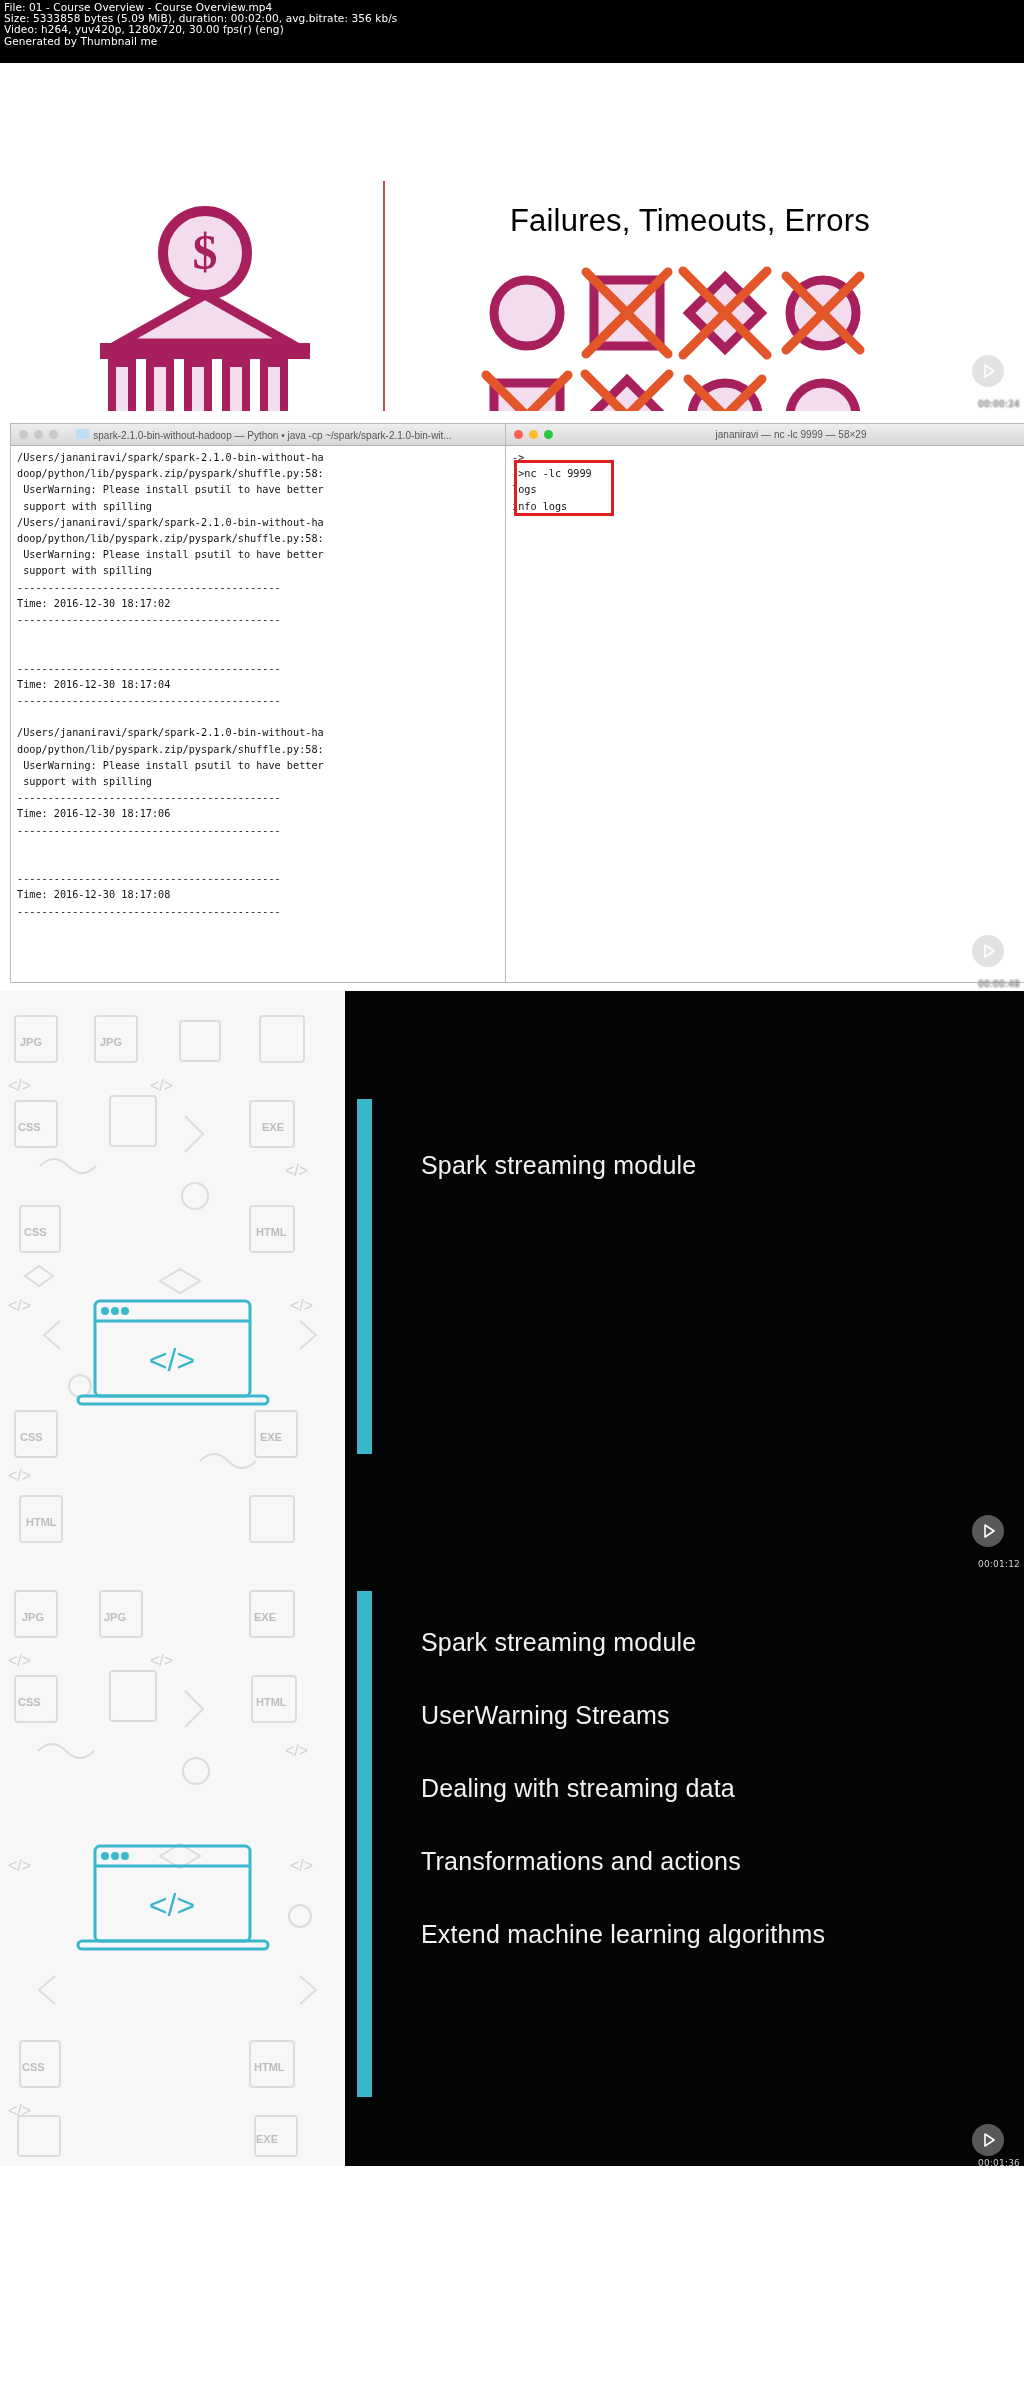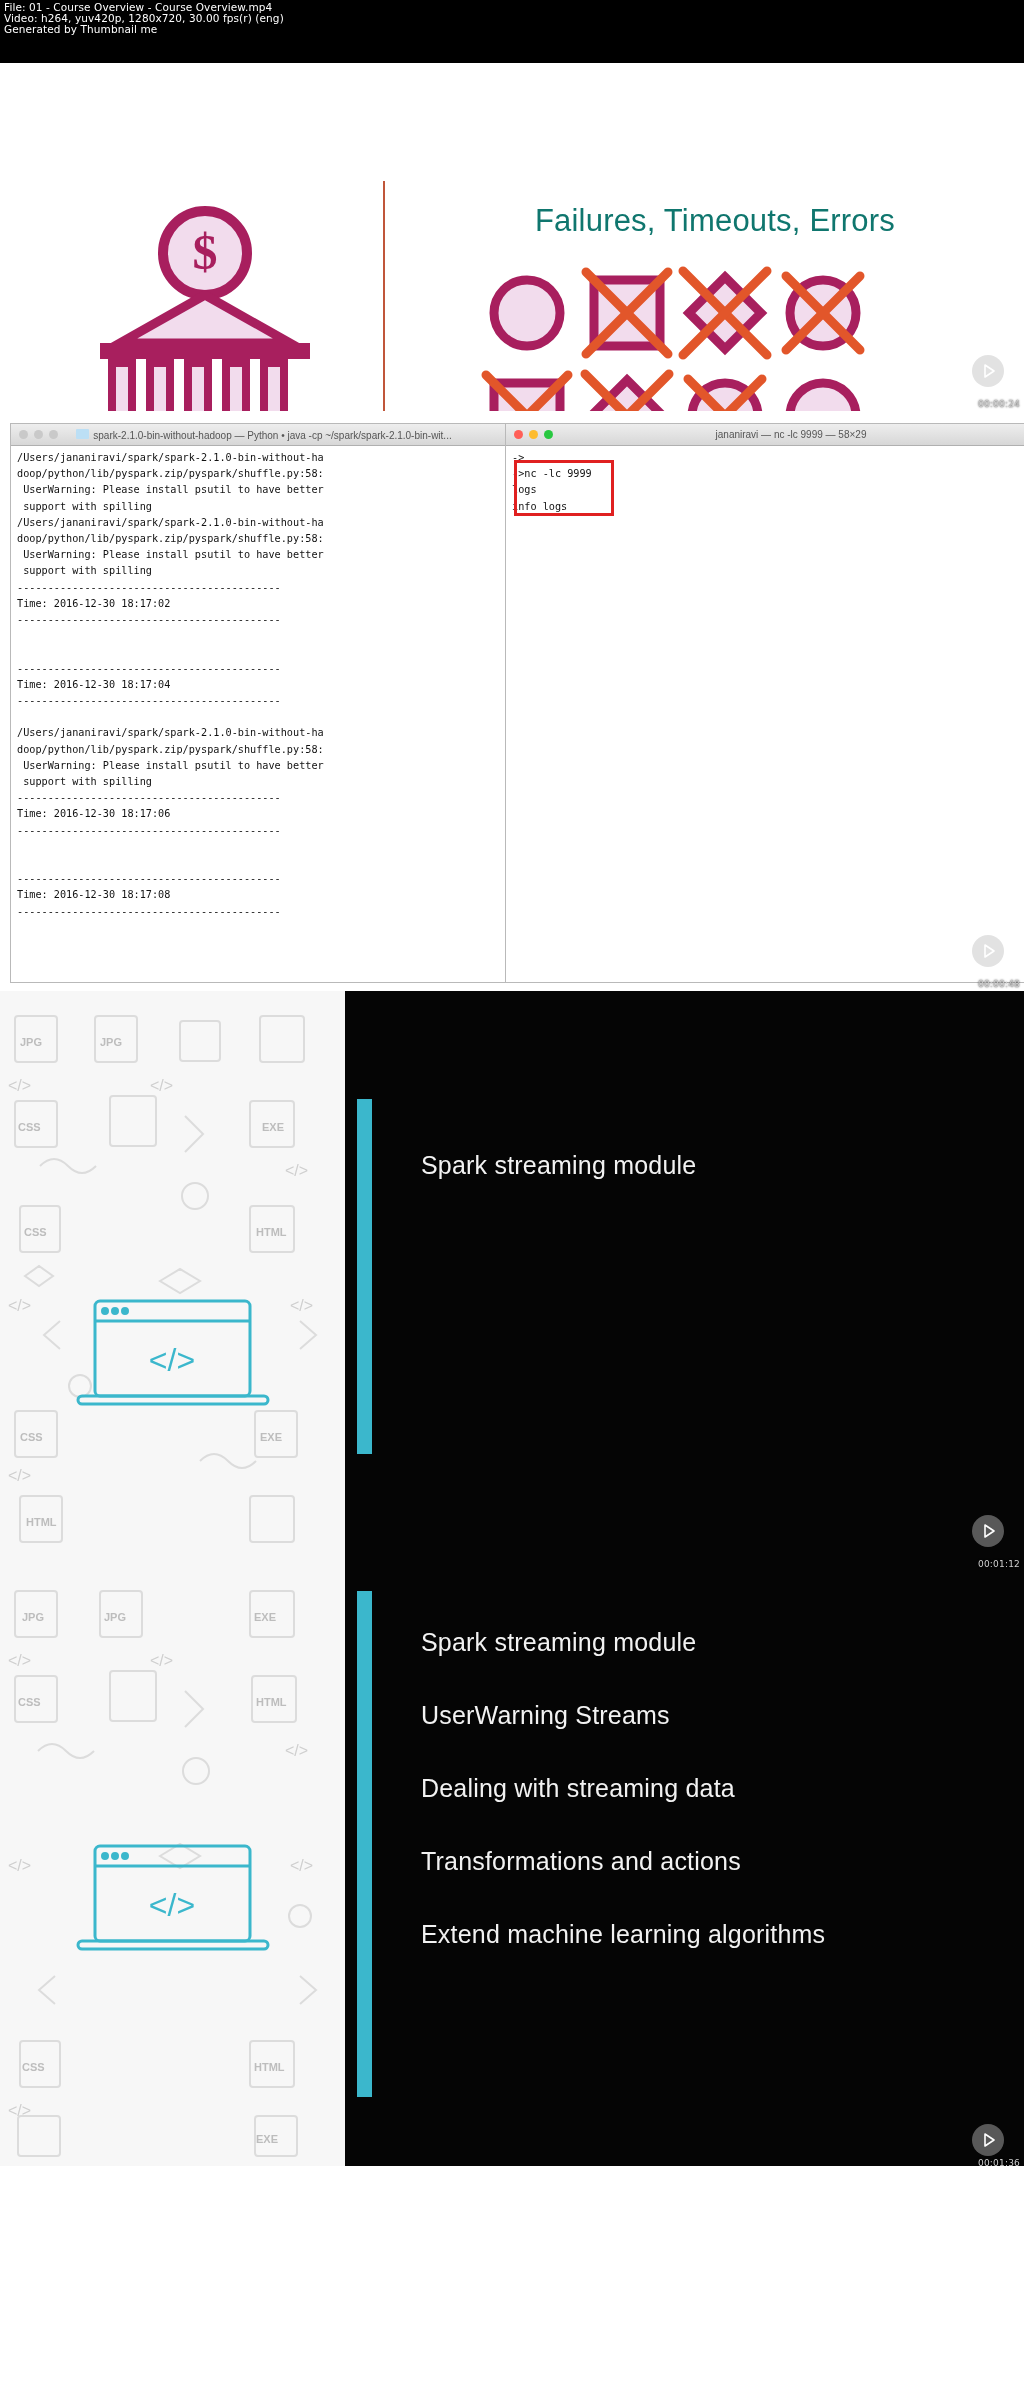--- a/index.html
+++ b/index.html
@@ -34,23 +34,23 @@
     position:absolute; right:20px; bottom:24px;
     width:32px; height:32px; border-radius:50%;
     background:rgba(190,190,190,0.45);
     display:flex; align-items:center; justify-content:center;
   }
   .playbtn svg { display:block; }
 
   
   .slide1 { width:1024px; height:348px; background:#ffffff; position:relative; }
   .s1title {
-    position:absolute; left:455px; top:140px; width:520px;
+    position:absolute; left:430px; top:140px; width:520px;
     text-align:center;
-    font-size:31px; color:#0f766e; font-weight:400;
+    font-size:31px; color:#000000; font-weight:400;
     letter-spacing:0.2px;
     font-family:"Liberation Sans", sans-serif;
   }
 
   
   .termrow { position:relative; width:1024px; height:580px; background:#ffffff; }
   .term {
     position:absolute; top:0; background:#ffffff;
     border:1px solid #b9b9b9;
     font-family:"DejaVu Sans Mono","Liberation Mono",monospace;
@@ -107,20 +107,21 @@
 
   
   .doodle { position:absolute; left:0; background:#f7f7f7; overflow:hidden; }
   .doodle svg { display:block; }
 </style>
 </head>
 <body>
 
 <div class="header">
   <div class="line">File: 01 - Course Overview - Course Overview.mp4</div>
+  <div class="line">Size: 5333858 bytes (5.09 MiB), duration: 00:02:00, avg.bitrate: 356 kb/s</div>
   <div class="line">Video: h264, yuv420p, 1280x720, 30.00 fps(r) (eng)</div>
   <div class="line">Generated by Thumbnail me</div>
 </div>
 
 <div class="cell slide1">
 
   <svg width="1024" height="530" viewBox="0 0 1024 530" style="position:absolute;left:0;top:0;">
 
     <g>
       <rect x="383" y="118" width="2" height="420" fill="#c0563a"></rect>

